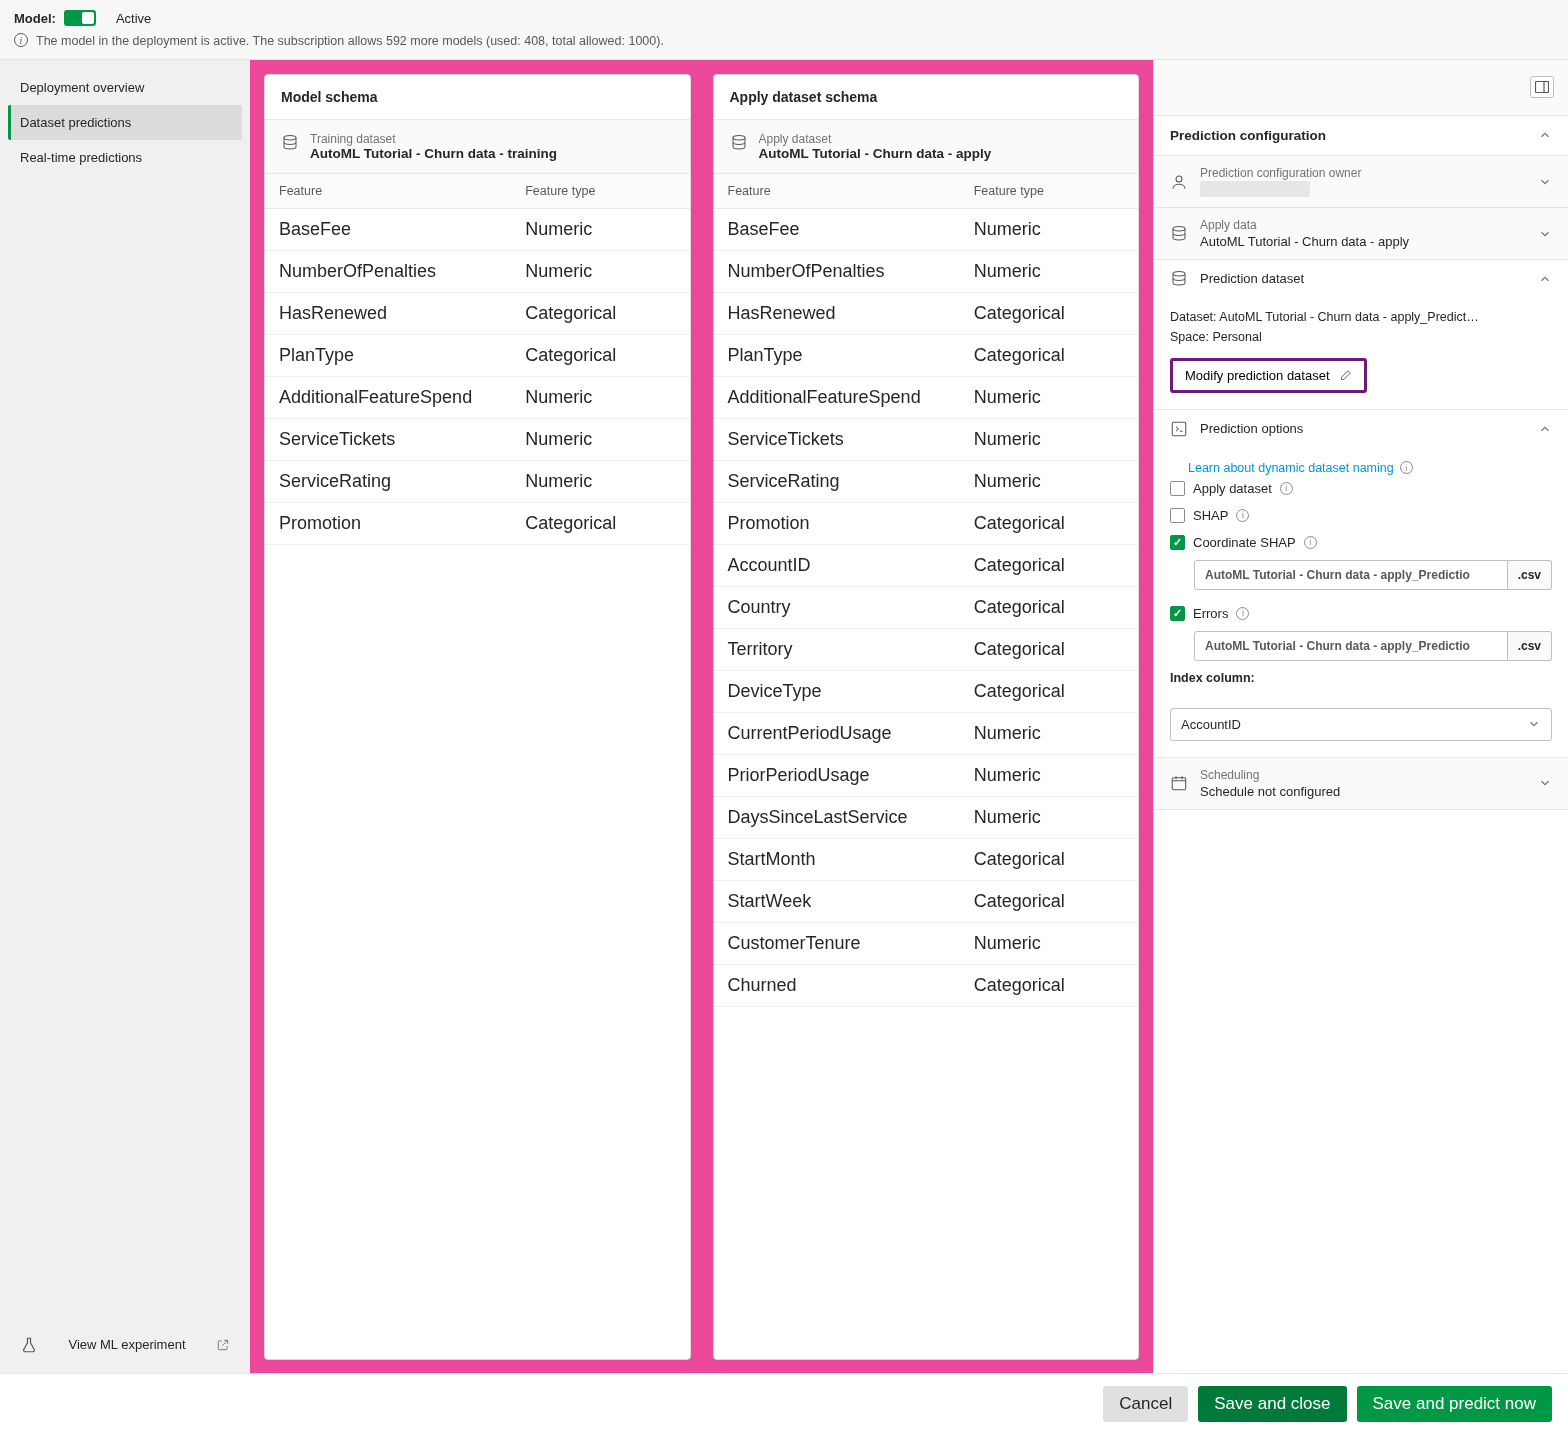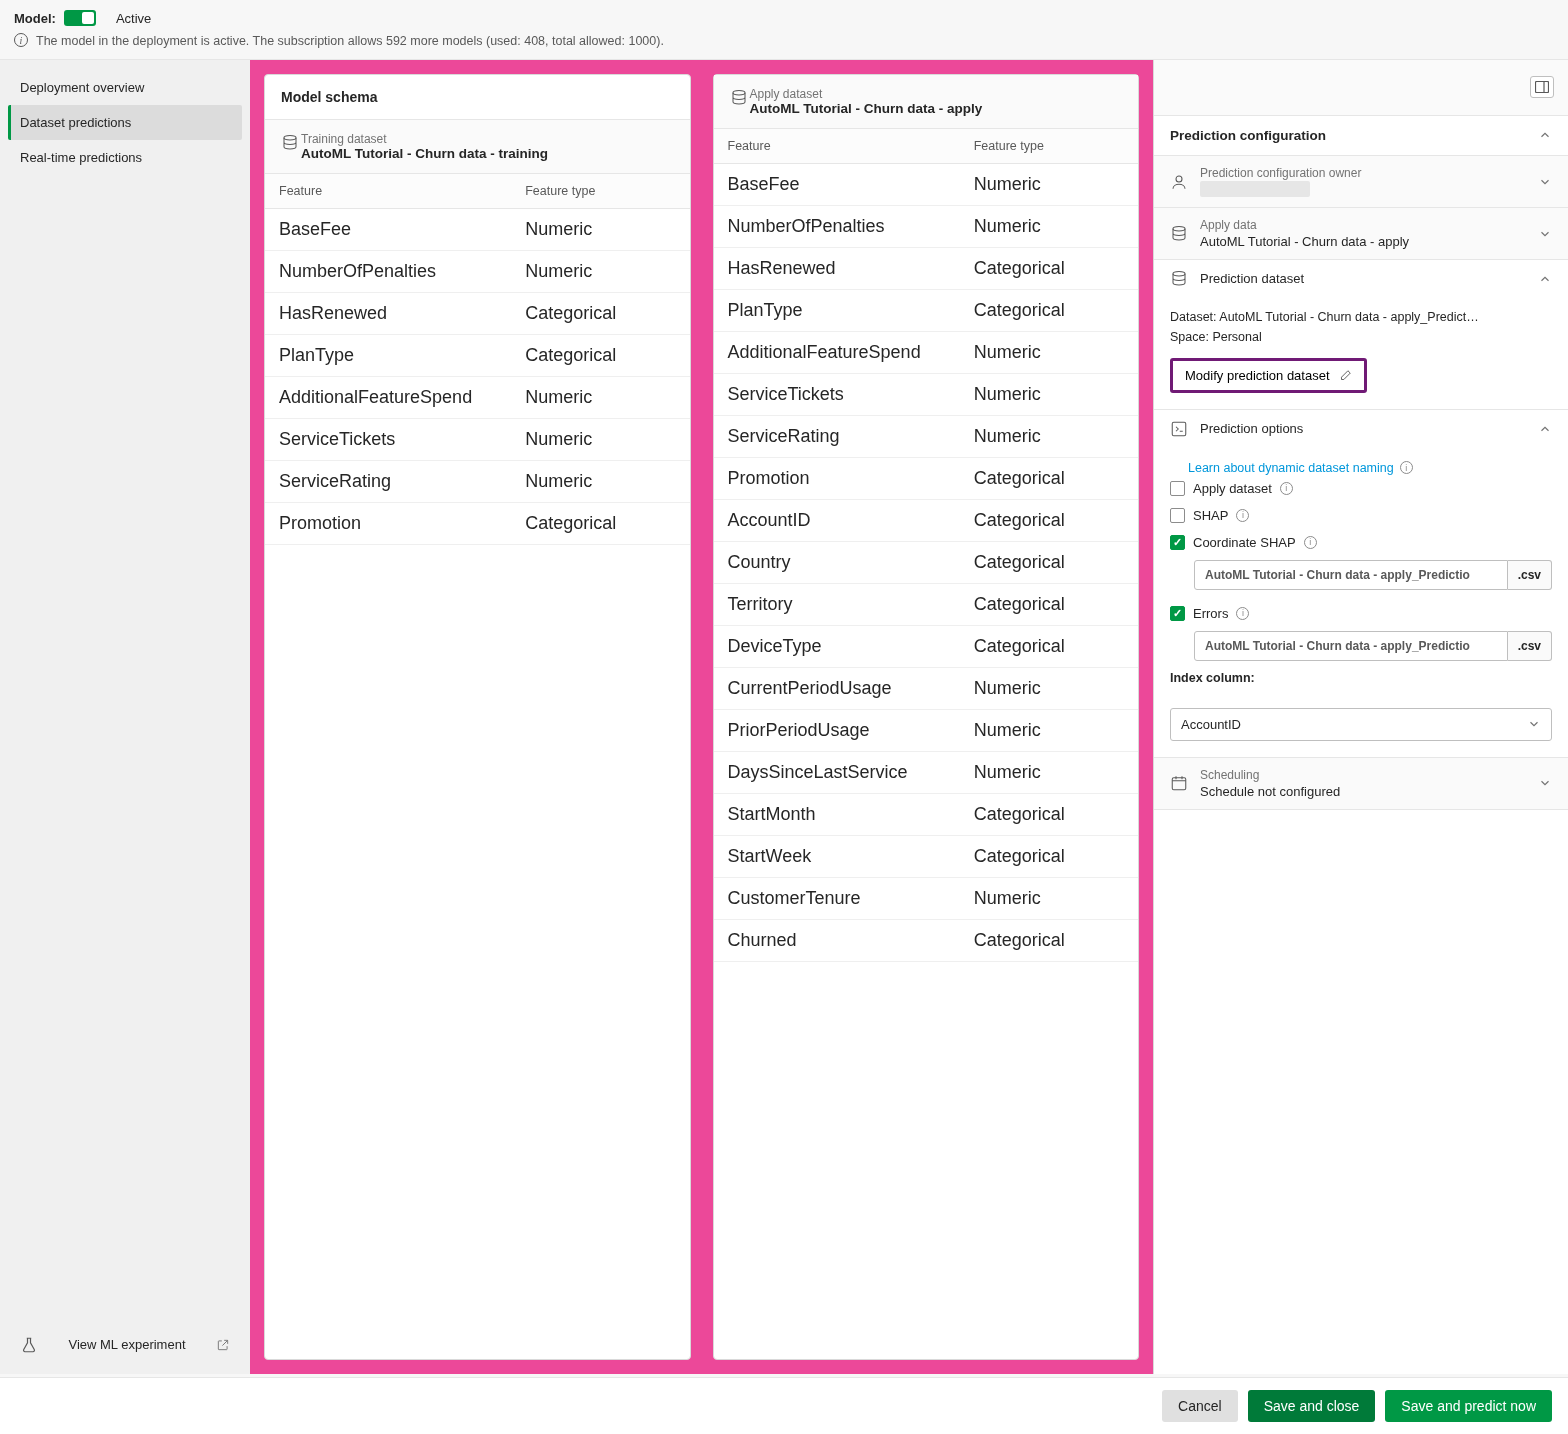--- a/index.html
+++ b/index.html
@@ -16,21 +16,21 @@
 
 .layout { display: flex; height: calc(100vh - 120px); }
 .sidebar { width: 250px; background: #f0f0f0; padding: 10px 8px; display: flex; flex-direction: column; }
 .sidebar-item { padding: 10px 12px; cursor: pointer; font-size: 13px; color: #262626; border-radius: 2px; }
 .sidebar-item.active { background: #dcdcdc; border-left: 3px solid #009845; padding-left: 9px; font-weight: 400; }
 .sidebar-footer { margin-top: auto; padding: 10px 12px; display: flex; align-items: center; gap: 10px; cursor: pointer; justify-content: space-between; }
 
 .main { flex: 1; padding: 14px; display: flex; gap: 22px; overflow: auto; background: #ec4899; }
 .schema-card { flex: 1; background: #fff; border: 1px solid #d9d9d9; border-radius: 4px; display: flex; flex-direction: column; min-width: 0; }
 .schema-title { padding: 14px 16px; font-weight: 600; font-size: 14px; border-bottom: 1px solid #e6e6e6; }
-.dataset-header { padding: 12px 16px; display: flex; align-items: flex-start; gap: 2px; border-bottom: 1px solid #e6e6e6; background: #fafafa; }
+.dataset-header { padding: 12px 16px; display: flex; align-items: flex-start; gap: 11px; border-bottom: 1px solid #e6e6e6; background: #fafafa; }
 .db-icon { width: 18px; height: 18px; flex-shrink: 0; margin-top: 2px; }
 .dataset-label { font-size: 12px; color: #737373; }
 .dataset-name { font-size: 13.5px; font-weight: 600; color: #262626; }
 .schema-table { width: 100%; border-collapse: collapse; }
 .schema-table th { text-align: left; padding: 10px 14px; font-weight: 400; font-size: 12.5px; color: #595959; border-bottom: 1px solid #e6e6e6; background: #fcfcfc; }
 .schema-table td { padding: 10px 14px; border-bottom: 1px solid #efefef; font-size: 18px; }
 .schema-table td:first-child { width: 58%; }
 
 .right-panel { width: 415px; background: #fff; border-left: 1px solid #d9d9d9; display: flex; flex-direction: column; overflow-y: auto; }
 .panel-top { height: 56px; display: flex; align-items: center; justify-content: flex-end; padding: 0 14px; border-bottom: 1px solid #e6e6e6; background: #fafafa; }
@@ -57,21 +57,21 @@
 .opt-label { font-size: 13px; }
 .file-row { display: flex; gap: 0; margin: 4px 0 10px 24px; font-weight: bold; }
 .file-input { flex: 1; padding: 7px 10px; border: 1px solid #bfbfbf; border-radius: 3px 0 0 3px; font-size: 12px; color: #595959; overflow: hidden; text-overflow: ellipsis; }
 .file-ext { padding: 7px 10px; border: 1px solid #bfbfbf; border-left: none; border-radius: 0 3px 3px 0; font-size: 12px; background: #fafafa; }
 .field-label { font-size: 12.5px; font-weight: 700; margin: 8px 0 23px; }
 .select { padding: 8px 10px; border: 1px solid #bfbfbf; border-radius: 3px; display: flex; justify-content: space-between; align-items: center; cursor: pointer; font-size: 13px; }
 
 .redacted { background: #e6e6e6; width: 110px; height: 16px; border-radius: 2px; }
 
 .footer { position: fixed; bottom: 0; left: 0; right: 0; padding: 12px 16px; background: #fff; border-top: 1px solid #e6e6e6; display: flex; justify-content: flex-end; gap: 10px; }
-.btn { padding: 8px 16px; border-radius: 3px; font-size: 14px; cursor: pointer; border: none; }
+.btn { padding: 8px 16px; border-radius: 3px; font-size: 17px; cursor: pointer; border: none; }
 .btn-cancel { background: #e0e0e0; color: #262626; }
 .btn-save { background: #007a39; color: #fff; }
 .btn-primary { background: #009845; color: #fff; }
 
 svg { display: block; }
 .info-sm { width: 13px; height: 13px; border: 1px solid #8c8c8c; border-radius: 50%; display: inline-flex; align-items: center; justify-content: center; font-size: 9px; color: #8c8c8c; cursor: pointer; flex-shrink: 0; }
 </style>
 </head>
 <body>
 
@@ -157,20 +157,21 @@
             </tr>
             <tr>
               <td>Promotion</td>
               <td>Categorical</td>
             </tr>
           </tbody>
       </table>
     </div>
 
     <div class="schema-card">
+      <div class="schema-title">Apply dataset schema</div>
       <div class="dataset-header">
         <svg class="db-icon" viewBox="0 0 24 24" fill="none" stroke="#595959" stroke-width="1.4">
             <ellipse cx="12" cy="5" rx="8" ry="3"></ellipse>
             <path d="M4 5v6c0 1.7 3.6 3 8 3s8-1.3 8-3V5M4 11v6c0 1.7 3.6 3 8 3s8-1.3 8-3v-6"></path>
           </svg>
         <div>
           <div class="dataset-label">Apply dataset</div>
           <div class="dataset-name">AutoML Tutorial - Churn data - apply</div>
         </div>
       </div>

